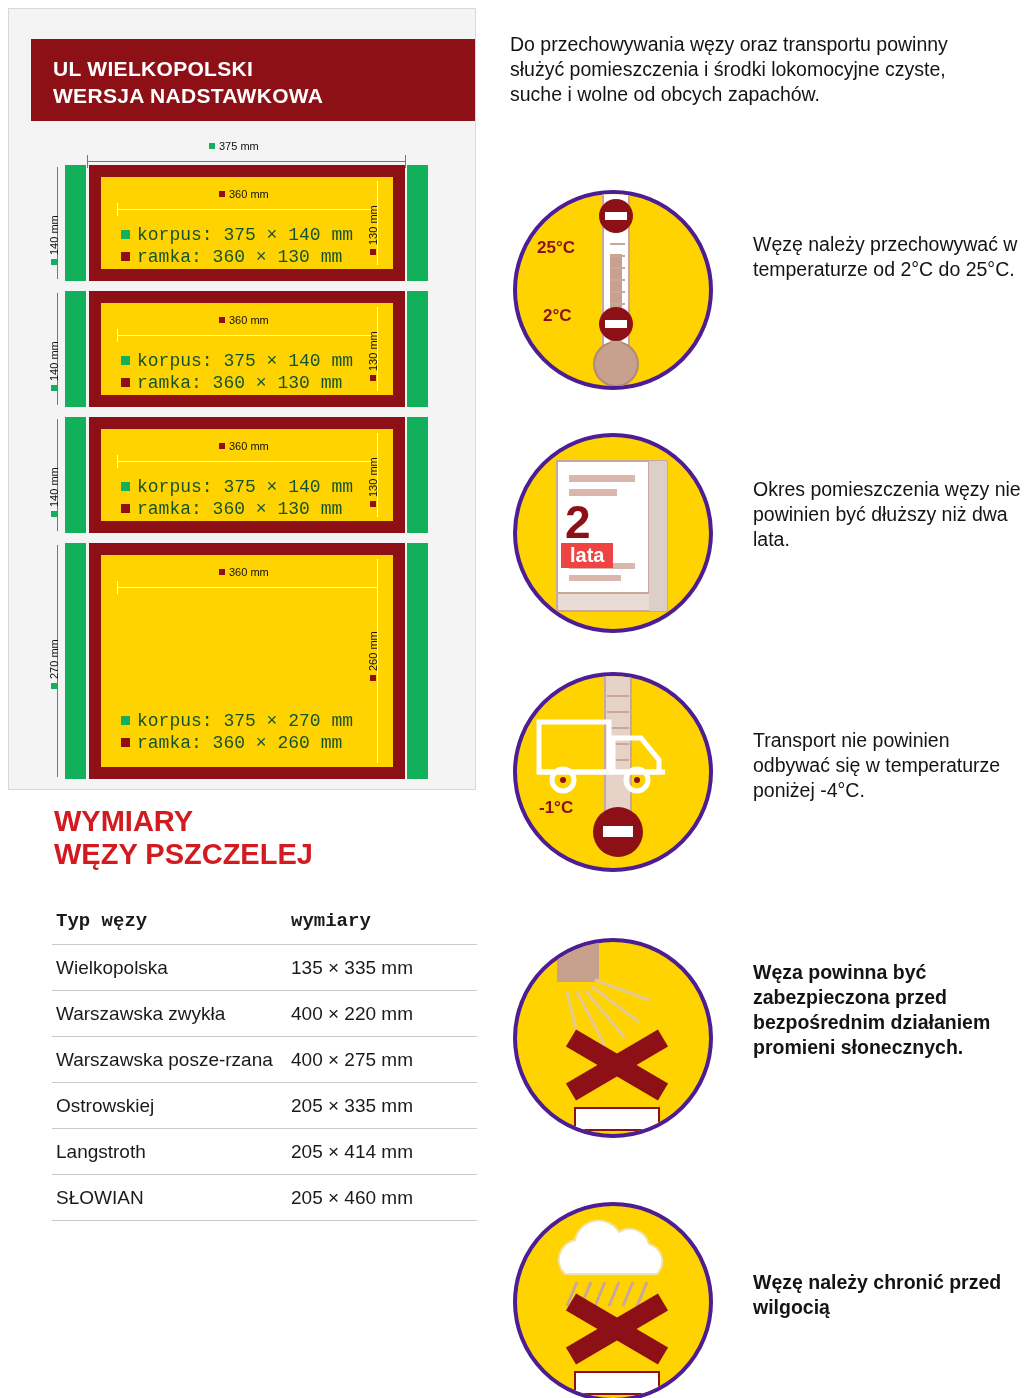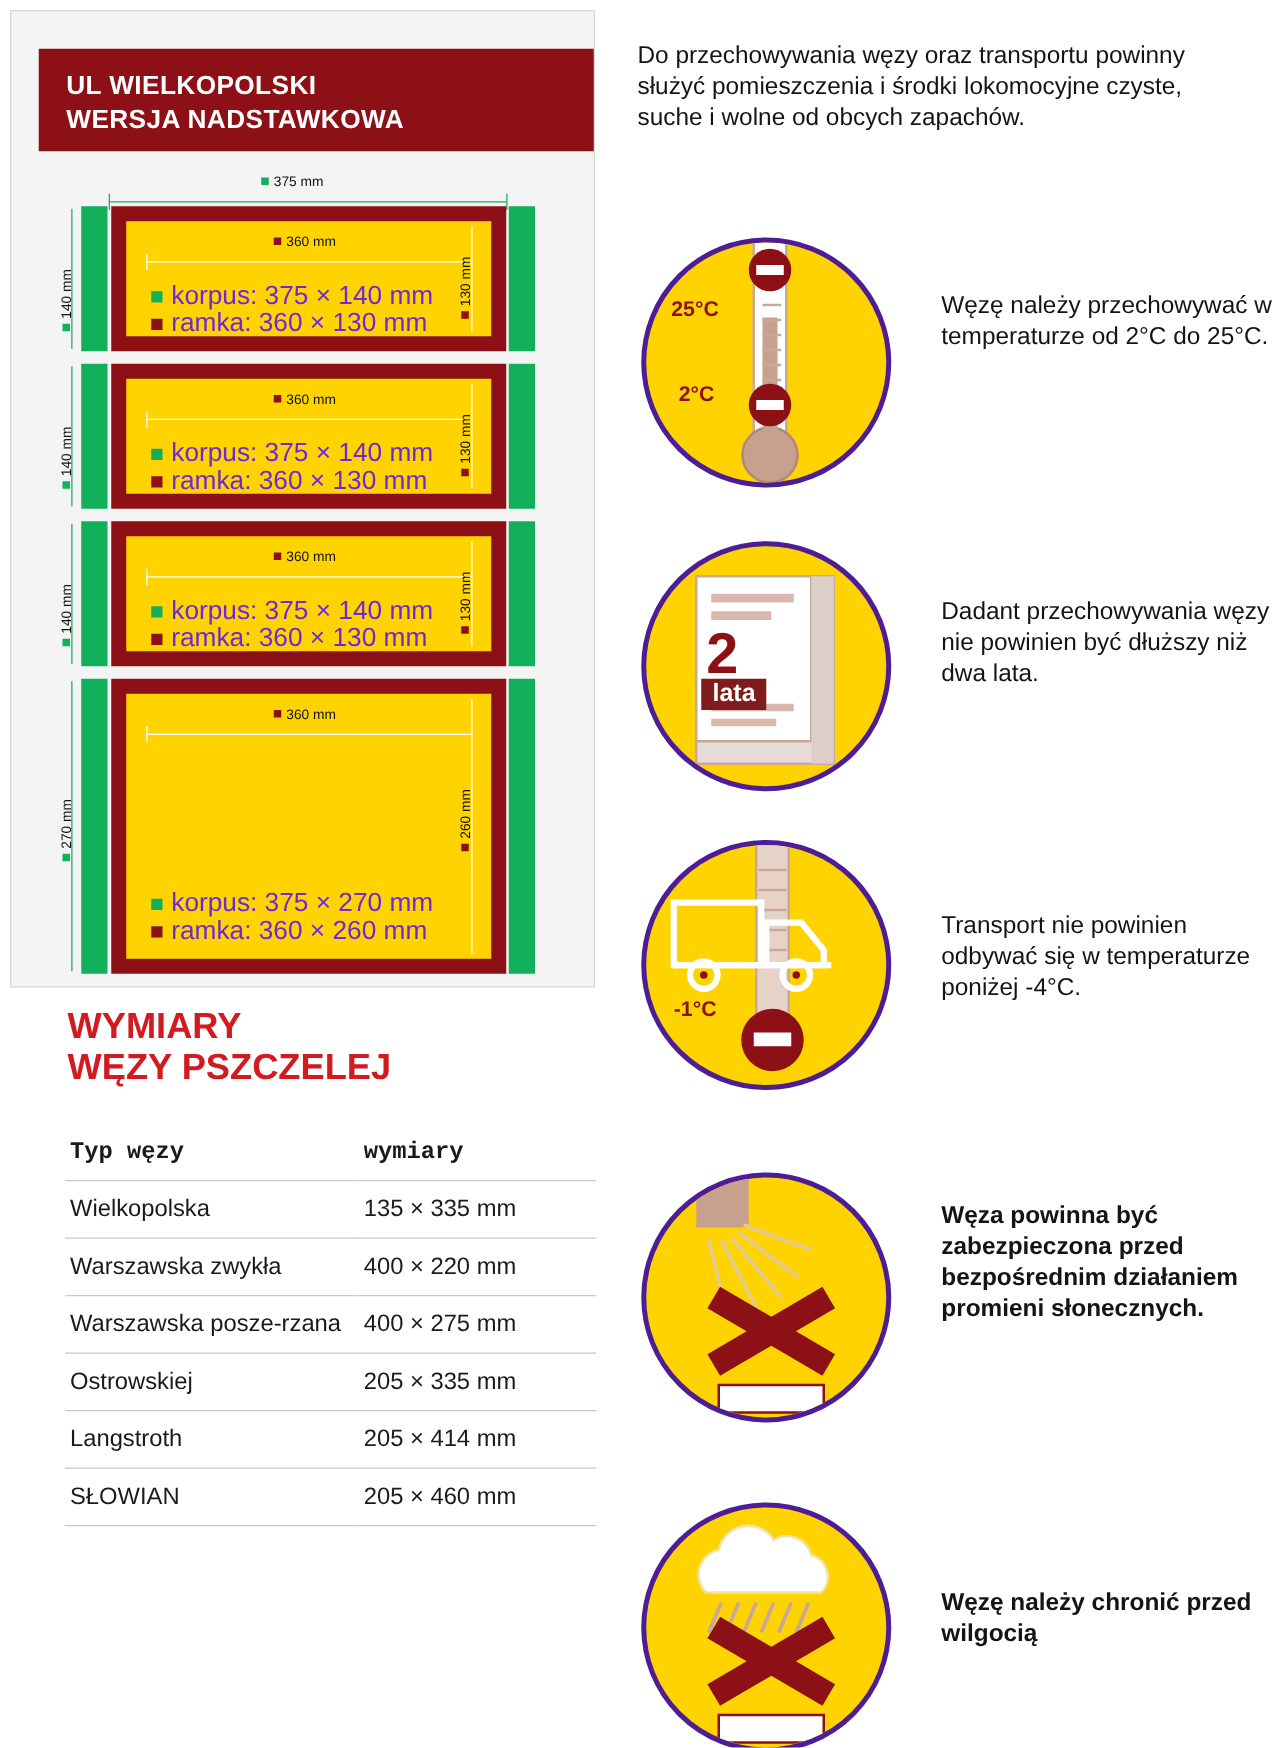--- a/index.html
+++ b/index.html
@@ -22,21 +22,21 @@
     position:absolute; left:22px; top:30px; width:444px; height:82px;
     background:#8c1016; color:#ffffff;
     font-size:21px; font-weight:bold; line-height:27px;
     padding:16px 0 0 22px; letter-spacing:0.3px;
   }
   .hive-title-line { display:block; }
   .green-bar { position:absolute; background:#12b05a; }
   .dark-bar  { position:absolute; background:#8c1016; }
   .yellow    { position:absolute; background:#ffd300; }
 
-  .legend { position:absolute; font-size:21px; color:#6d28d9; white-space:nowrap;}
+  .legend { position:absolute; font-size:18px; color:#14532d; white-space:nowrap;font-family:Liberation Mono, monospace;}
   .legend .sw { display:inline-block; width:9px; height:9px; margin-right:7px; vertical-align:1px;}
   .sw-green { background:#12b05a; }
   .sw-dark  { background:#8c1016; }
 
   .dim-label {
     position:absolute; font-size:11px; color:#111; white-space:nowrap;
   }
   .dim-label .sq { display:inline-block; width:6px; height:6px; background:#8c1016; margin-right:4px; vertical-align:1px;}
   .dim-label.green .sq { background:#12b05a; }
   .vert { transform:rotate(-90deg); transform-origin:left top; }
@@ -295,23 +295,23 @@
       <svg width="200" height="200" viewBox="0 0 200 200">
         <rect x="40" y="24" width="110" height="150" fill="#e8ddd6" stroke="#c9a79a" stroke-width="2"></rect>
         <rect x="40" y="24" width="92" height="132" fill="#ffffff" stroke="#c9a79a" stroke-width="2"></rect>
         <rect x="52" y="38" width="66" height="7" fill="#d9b7ac"></rect>
         <rect x="52" y="52" width="48" height="7" fill="#d9b7ac"></rect>
         <rect x="52" y="126" width="66" height="6" fill="#d9b7ac"></rect>
         <rect x="52" y="138" width="52" height="6" fill="#d9b7ac"></rect>
         <rect x="132" y="24" width="18" height="150" fill="#dccfc7"></rect>
       </svg>
       <div style="position:absolute; left:48px; top:62px; font-size:46px; font-weight:bold; color:#8c1016; line-height:46px;">2</div>
-      <div style="position:absolute; left:44px; top:106px; font-size:20px; font-weight:bold; color:#ffffff; background:#7f1d1d; padding:1px 9px;">lata</div>
-    </div>
-    <div class="icon-text" style="top:44px;">Dadant przechowywania węzy nie powinien być dłuższy niż dwa lata.</div>
+      <div style="position:absolute; left:44px; top:106px; font-size:20px; font-weight:bold; color:#ffffff; background:#ef4444; padding:1px 9px;">lata</div>
+    </div>
+    <div class="icon-text" style="top:44px;">Okres pomieszczenia węzy nie powinien być dłuższy niż dwa lata.</div>
   </div>
 
   <div class="icon-row" style="top:672px;">
     <div class="circle">
       <svg width="200" height="200" viewBox="0 0 200 200">
         <rect x="88" y="-6" width="26" height="150" fill="#e6d2c6" stroke="#c9a79a" stroke-width="2"></rect>
         <g stroke="#c9a79a" stroke-width="2">
           <line x1="90" y1="20" x2="112" y2="20"></line>
           <line x1="90" y1="36" x2="112" y2="36"></line>
           <line x1="90" y1="52" x2="112" y2="52"></line>

